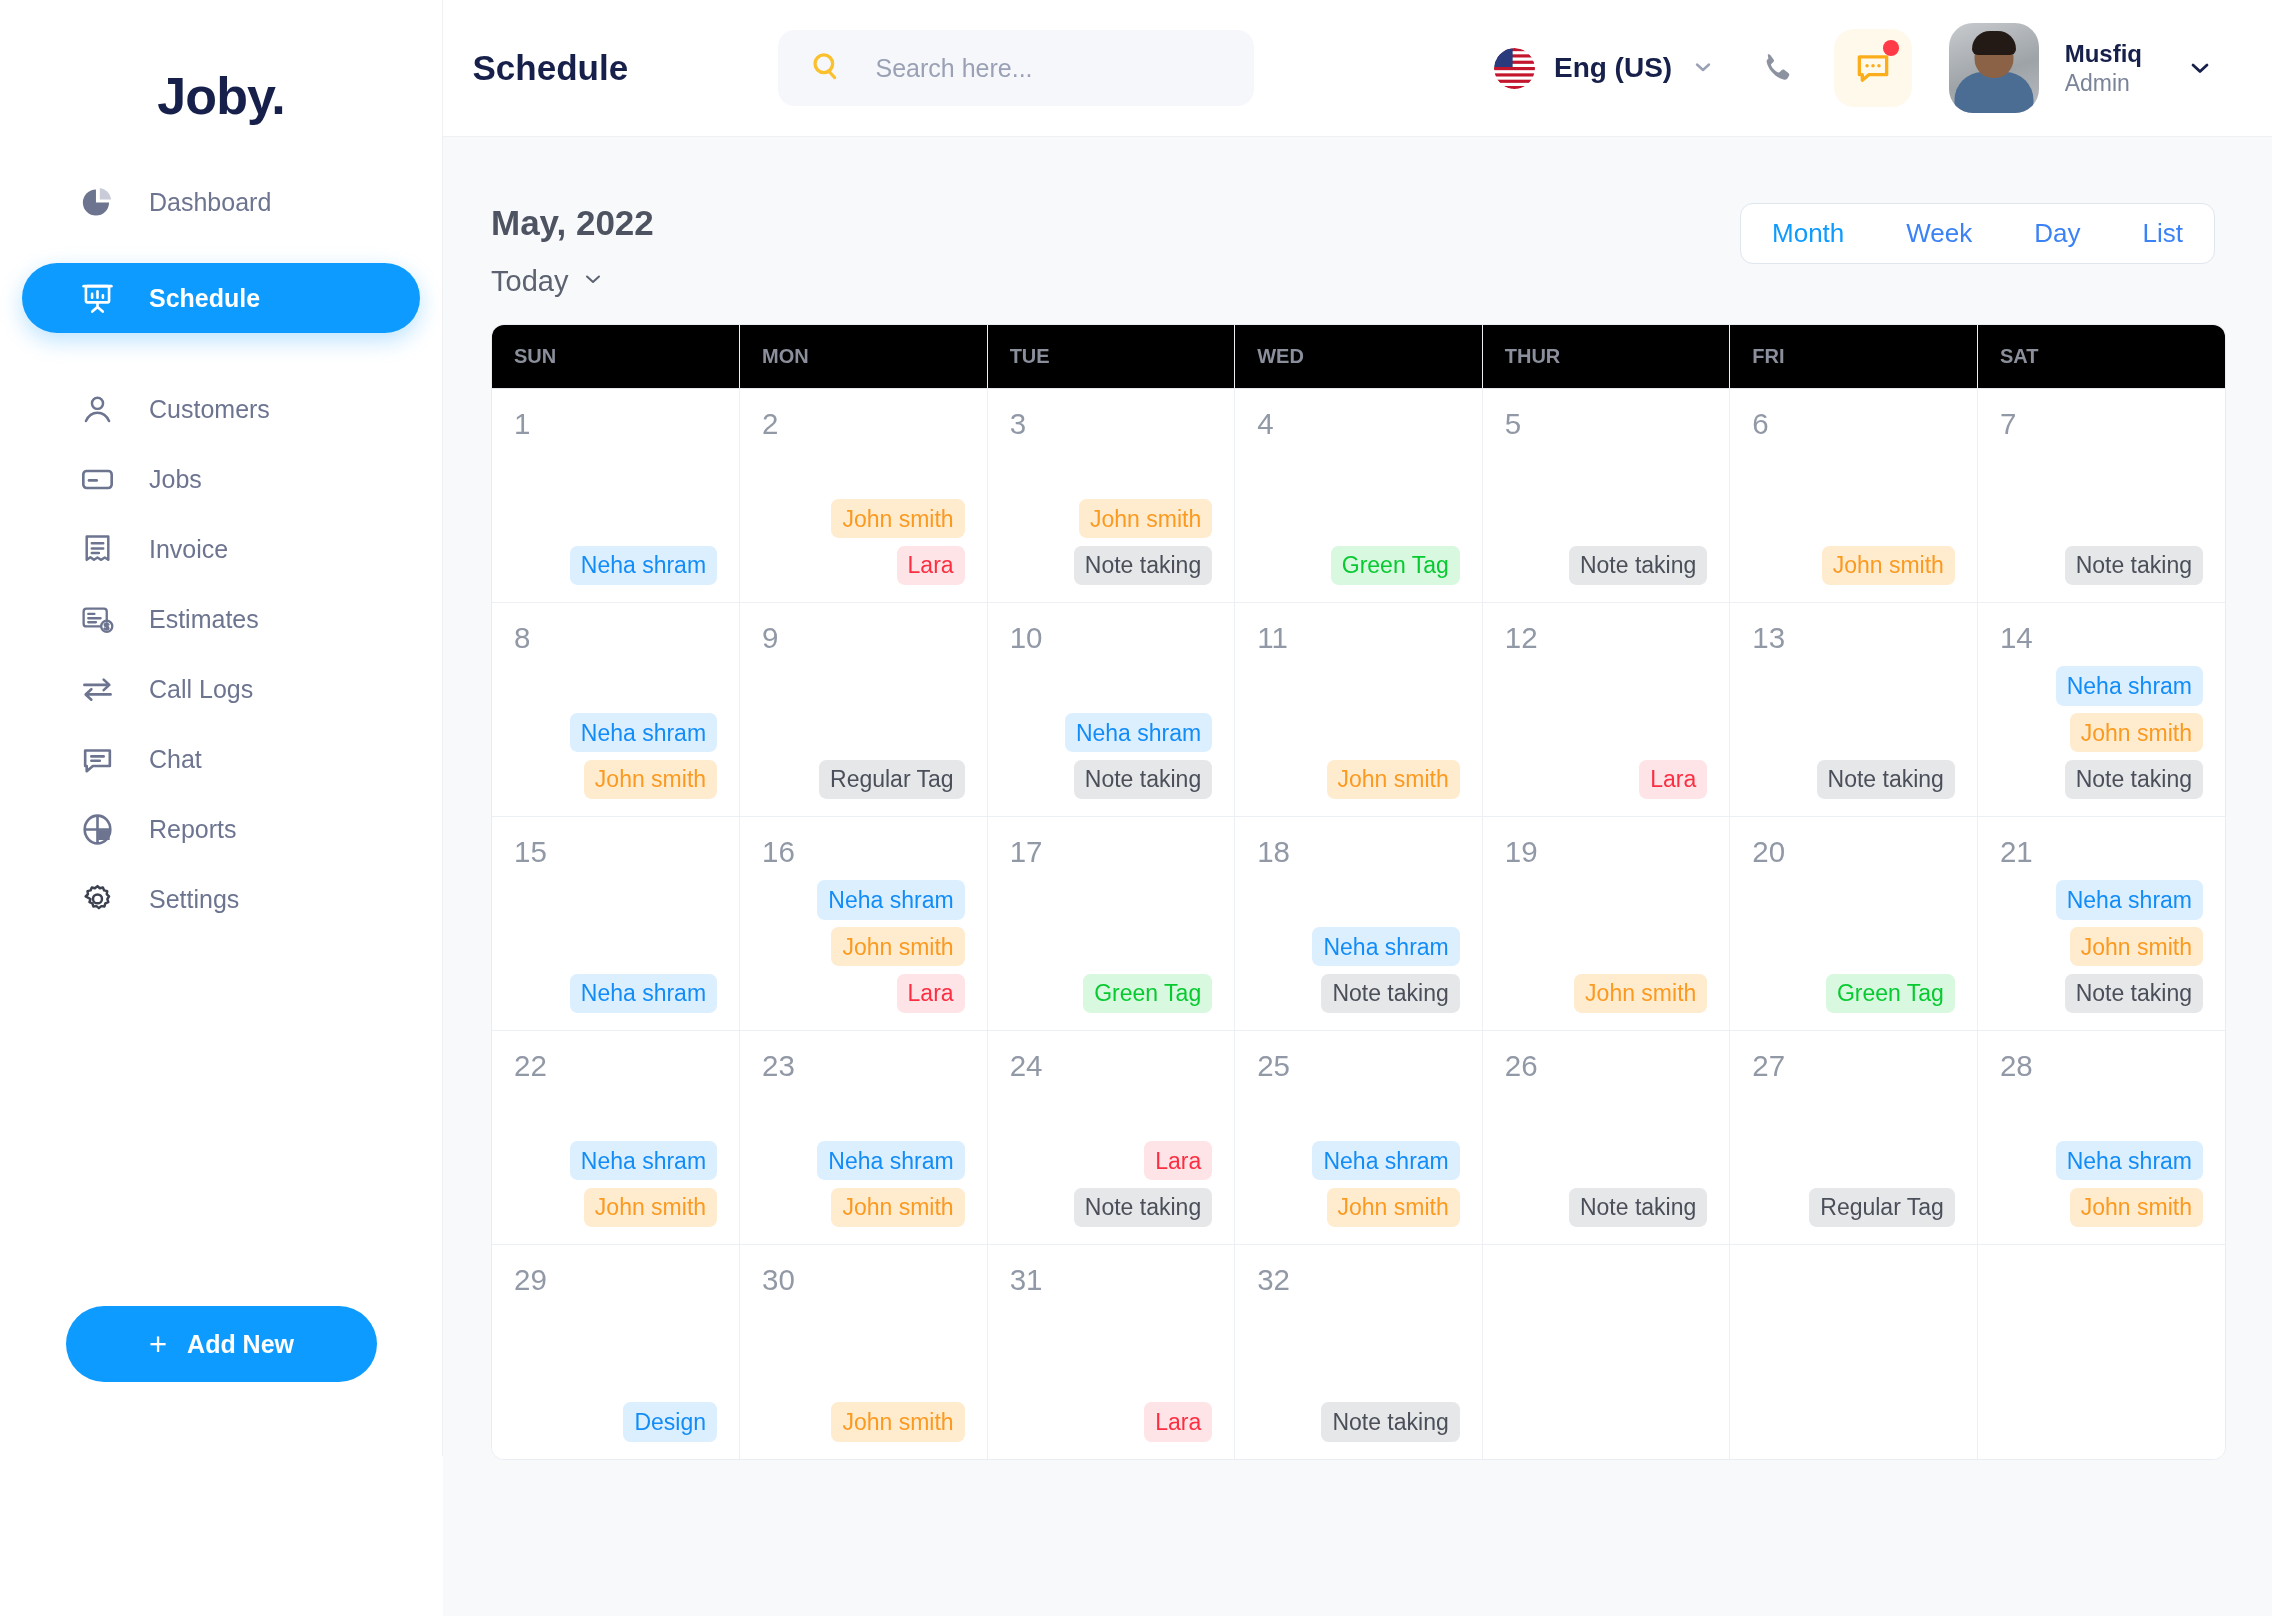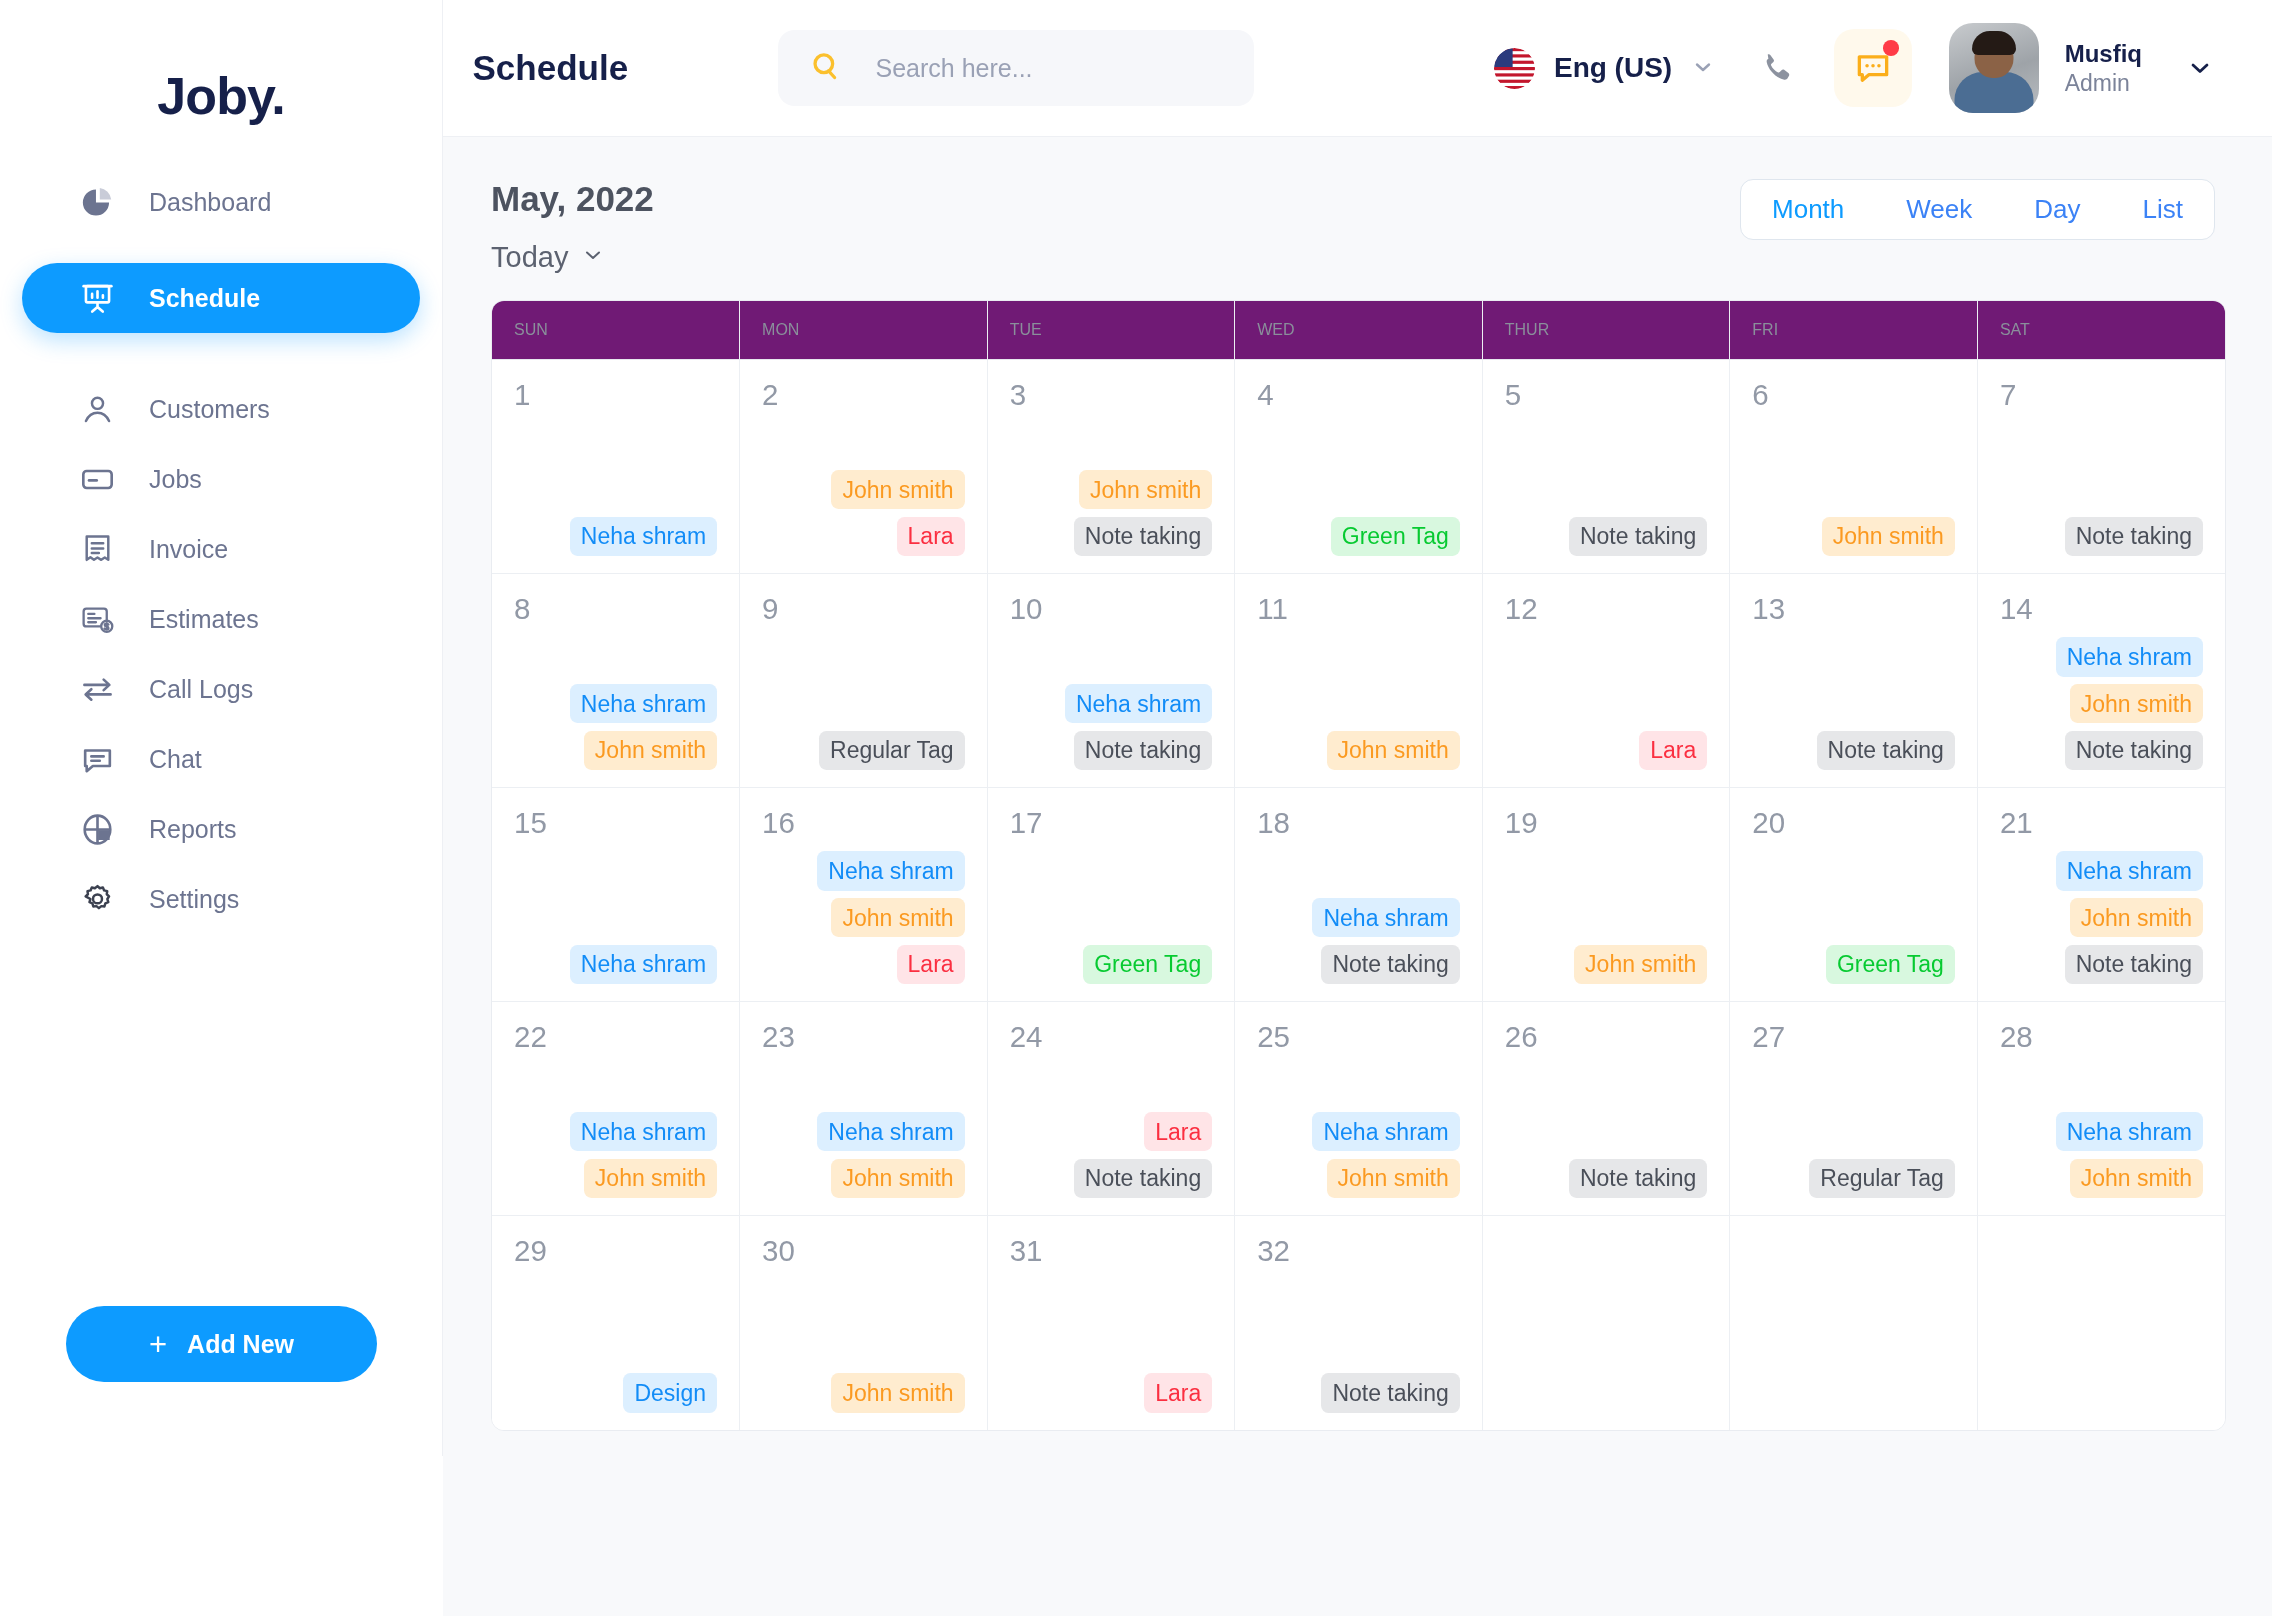--- a/index.html
+++ b/index.html
@@ -108,21 +108,21 @@
   .av-hair { position:absolute; left:50%; top:8.3px; transform:translateX(-50%);
     width:44px; height:24px; border-radius:22px 22px 7.4px 7.4px; background:#241a15; }
   .av-body { position:absolute; left:50%; bottom:0; transform:translateX(-50%);
     width:79px; height:41px; border-radius:28px 28px 0 0; background:#4b6d93; }
   .user-meta { display:flex; flex-direction:column; line-height:1.25; }
   .user-name { font-size: 24px; font-weight: 700; color: #16204a; text-align: right; }
   .user-role { font-size: 23px; color: #7b8399; }
 
   
   .content { flex:1 1 auto; background: #f8f9fb; padding: 42px 57px 0 48px; overflow: hidden; }
-  .cal-head { display:flex; align-items:flex-start; }
+  .cal-head { display:flex; align-items:flex-start;margin-top:24px; }
   .cal-head-left { flex: 1 1 auto; }
   .month-title { font-size: 35px; font-weight: 700; color: #4d5360; margin-bottom: 22px; }
   .today {
     display:inline-flex; align-items:center; gap:13px;
     font-size: 29px; color:#5c6270; cursor:pointer;
   }
   .view-tabs {
     display:flex; align-items:center; border:0.9px solid #dfe6ee;
     border-radius: 13px; background:#ffffff; overflow:hidden; height: 61px;
   }
@@ -132,24 +132,24 @@
   }
   .view-tab.active { color:#0d9bff; }
 
   .cal-wrap {
     margin-top: 26px; background:#ffffff;
     border: 0.9px solid #e9ecf1; border-radius: 13px; overflow:hidden;
     width: 1735px;
   }
   table.cal { border-collapse: collapse; width: 100%; table-layout: fixed; }
   table.cal th {
-    text-align: left; font-weight: 400; color:#8a8f9b;
-    font-size: 16px; padding: 20px 0 20px 22px;
+    text-align: left; font-weight: 700; color:#8a8f9b;
+    font-size: 20px; padding: 20px 0 20px 22px;
     border-right: 0.9px solid #eceff3; border-bottom: 0.9px solid #e6e9ee;
-    background:#701a75;
+    background:#000000;
   }
   table.cal th:last-child { border-right:none; }
   table.cal td {
     vertical-align: top; height: 214px;
     border-right: 0.9px solid #eceff3; border-bottom: 0.9px solid #eceff3;
     padding: 20px 22px 16.6px 22px; background:#ffffff;
     position: relative;
   }
   table.cal td:last-child { border-right:none; }
   table.cal tr:last-child td { border-bottom:none; }

